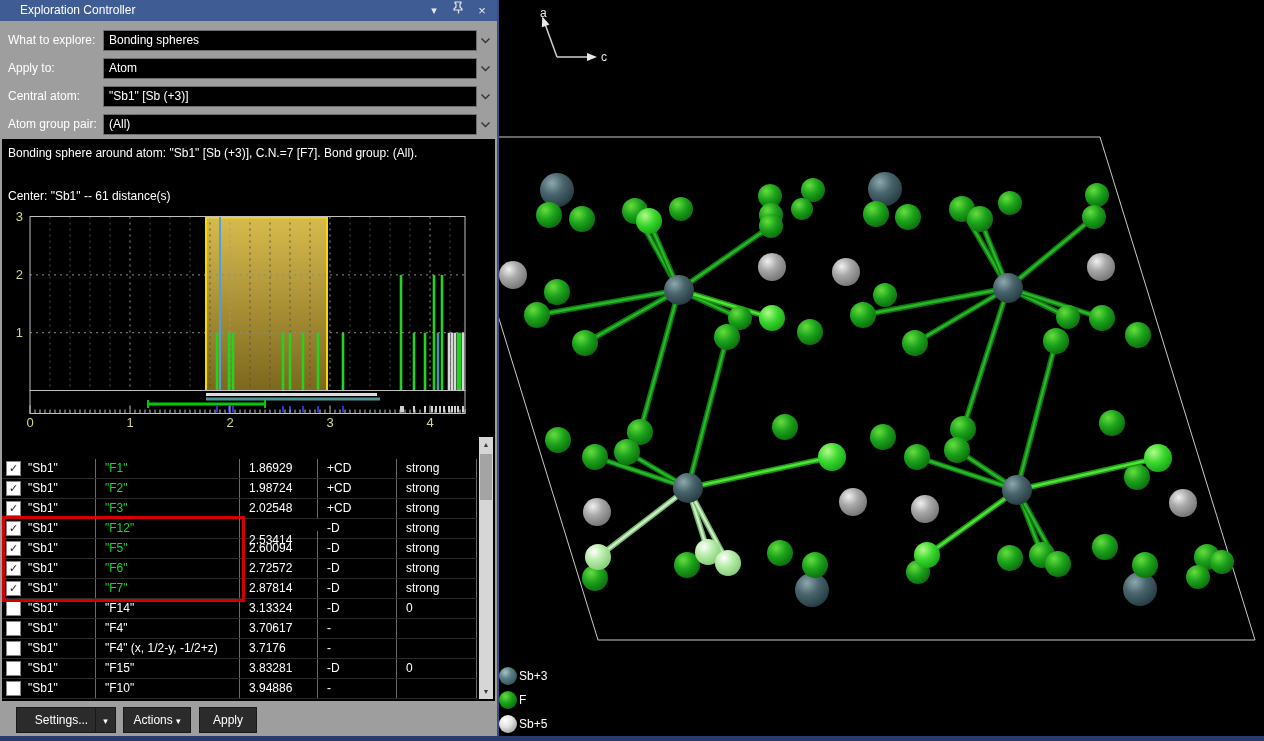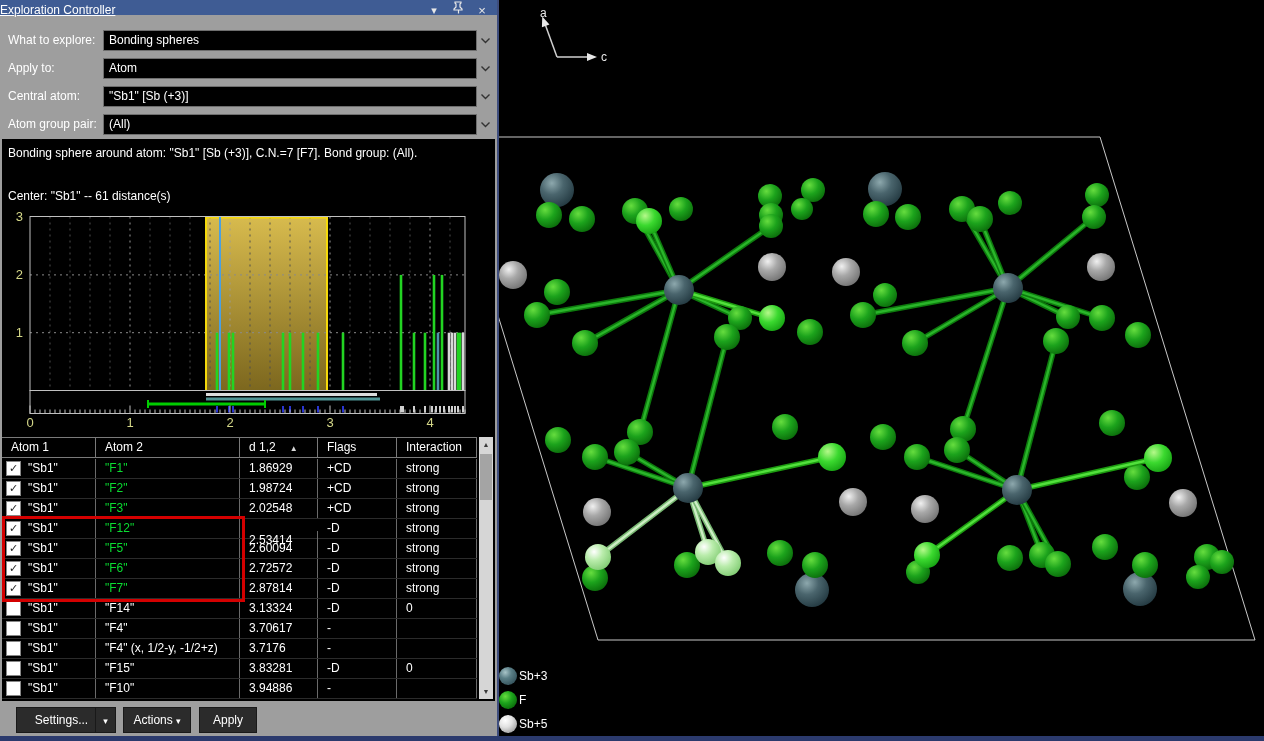--- a/index.html
+++ b/index.html
@@ -1,20 +1,20 @@
 <!DOCTYPE html>
 <html><head>
 <meta charset="utf-8">
 <style>
   html,body{margin:0;padding:0;background:#000;}
   body{width:1264px;height:741px;position:relative;overflow:hidden;
        font-family:"Liberation Sans",sans-serif;-webkit-font-smoothing:antialiased;}
   .left-panel{position:absolute;left:0;top:0;width:497px;height:741px;background:#9e9e9e;}
-  .titlebar{position:absolute;left:0;top:0;width:497px;height:15px;background:#3f5c94;
-            color:#fff;font-size:12px;line-height:21px;padding-left:0;box-sizing:border-box;text-decoration:underline;}
+  .titlebar{position:absolute;left:0;top:0;width:497px;height:21px;background:#3f5c94;
+            color:#fff;font-size:12px;line-height:21px;padding-left:20px;box-sizing:border-box;}
   .tb-icons{position:absolute;right:8px;top:0;height:21px;display:flex;align-items:center;gap:10px;color:#e8e8e8;}
   .tb-ic{width:14px;text-align:center;font-size:11px;cursor:default;}
   .f-label{position:absolute;left:8px;color:#fff;font-size:12px;height:21px;line-height:21px;}
   .combo{position:absolute;left:103px;width:374px;height:21px;background:#000;
          border:1px solid #6e6e6e;box-sizing:border-box;color:#fff;font-size:12px;
          line-height:19px;padding-left:5px;white-space:nowrap;overflow:hidden;}
   .combo-arrow{position:absolute;left:477px;width:17px;height:21px;display:flex;
                align-items:center;justify-content:center;background:#9e9e9e;}
   .content{position:absolute;left:2px;top:139px;width:493px;height:562px;background:#000;color:#fff;}
   .info-line{position:absolute;left:6px;top:7px;font-size:12px;}
@@ -271,27 +271,20 @@
         <text x="28" y="427" text-anchor="middle" fill="#d4d788" font-size="13">0</text>
         <text x="128" y="427" text-anchor="middle" fill="#d4d788" font-size="13">1</text>
         <text x="228" y="427" text-anchor="middle" fill="#d4d788" font-size="13">2</text>
         <text x="328" y="427" text-anchor="middle" fill="#d4d788" font-size="13">3</text>
         <text x="428" y="427" text-anchor="middle" fill="#d4d788" font-size="13">4</text>
         <text x="21" y="336.7" text-anchor="end" fill="#d4d788" font-size="13">1</text>
         <text x="21" y="278.9" text-anchor="end" fill="#d4d788" font-size="13">2</text>
         <text x="21" y="221.10000000000002" text-anchor="end" fill="#d4d788" font-size="13">3</text>
       </svg>
 
-    <div id="thead">
-        <div class="th" style="width: 94px;">Atom 1</div>
-        <div class="th" style="width: 144px;">Atom 2</div>
-        <div class="th" style="width: 78px;">d 1,2<span class="sort">▲</span></div>
-        <div class="th" style="width: 79px;">Flags</div>
-        <div class="th" style="width: 80px;">Interaction</div>
-      </div>
     <div id="tbody">
         <div class="trow">
           <div class="td" style="width: 94px; padding-left: 4px;"><span class="cbx">✓</span>"Sb1"</div>
           <div class="td green-atom" style="width: 144px;">"F1"</div>
           <div class="td" style="width: 78px;">1.86929</div>
           <div class="td" style="width: 79px;">+CD</div>
           <div class="td" style="width: 80px;">strong</div>
         </div>
         <div class="trow">
           <div class="td" style="width: 94px; padding-left: 4px;"><span class="cbx">✓</span>"Sb1"</div>

